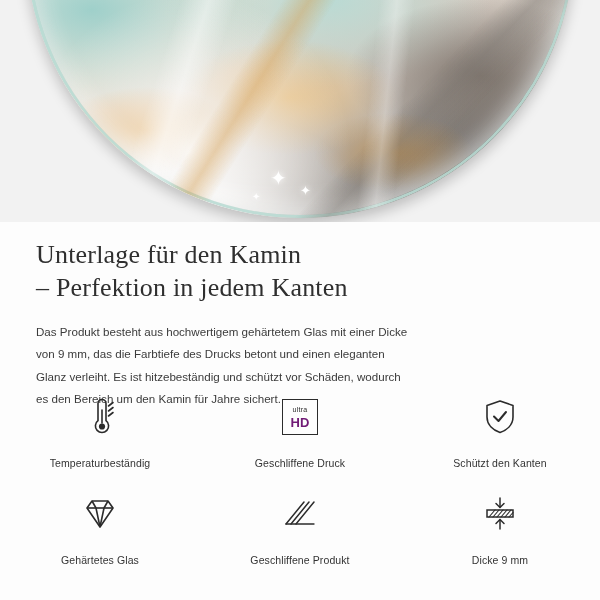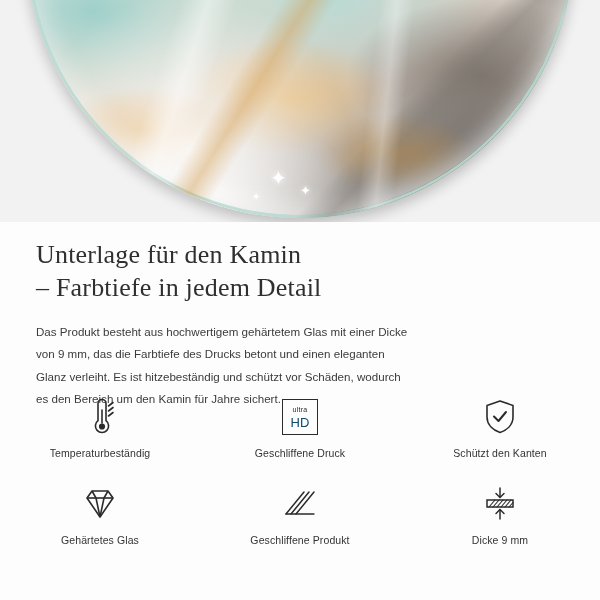--- a/index.html
+++ b/index.html
@@ -131,21 +131,21 @@
     justify-content: flex-start;
   }
   .feature-icon {
     height: 46px;
     display: flex;
     align-items: center;
     justify-content: center;
     color: #2b2b2b;
   }
   .feature-label {
-    margin-top: 7px;
+    margin-top: 17px;
     font-size: 10.5px;
     color: #333333;
     text-align: center;
     letter-spacing: 0.1px;
   }
   .hd-badge {
     width: 34px;
     height: 34px;
     border: 1.6px solid #2b2b2b;
     display: flex;
@@ -154,43 +154,43 @@
     justify-content: center;
     line-height: 1;
   }
   .hd-badge .u {
     font-size: 7px;
     letter-spacing: 0.3px;
     color: #2b2b2b;
   }
   .hd-badge .hd {
     font-size: 13px;
-    font-weight: normal;
-    color: #0c4a6e;
+    font-weight: bold;
+    color: #701a75;
     margin-top: 3px;
   }
 </style>
 </head>
 <body>
 
 <div class="page">
 
   <div class="hero">
     <div class="hero-inner">
       <div class="hero-rim"></div>
     </div>
     <span class="sparkle s1">✦</span>
     <span class="sparkle s2">✦</span>
     <span class="sparkle s3">✦</span>
   </div>
 
   <div class="content">
     <h1 class="headline">
       <span>Unterlage für den Kamin</span>
-      <span class="l2">– Farbtiefe in jedem Detail</span>
+      <span class="l2">– Perfektion in jedem Kanten</span>
     </h1>
     <p class="body-copy">Das Produkt besteht aus hochwertigem gehärtetem Glas mit einer Dicke von 9 mm, das die Farbtiefe des Drucks betont und einen eleganten Glanz verleiht. Es ist hitzebeständig und schützt vor Schäden, wodurch es den Bereich um den Kamin für Jahre sichert.</p>
   </div>
 
   <div class="features">
 
     <div class="feature">
       <div class="feature-icon">
         <svg width="34" height="40" viewBox="0 0 34 40" fill="none" stroke="#2b2b2b" stroke-width="1.6" stroke-linecap="round">
           <path d="M15 6.5a4 4 0 0 1 8 0v17.2a6.6 6.6 0 1 1-8 0z"></path>

